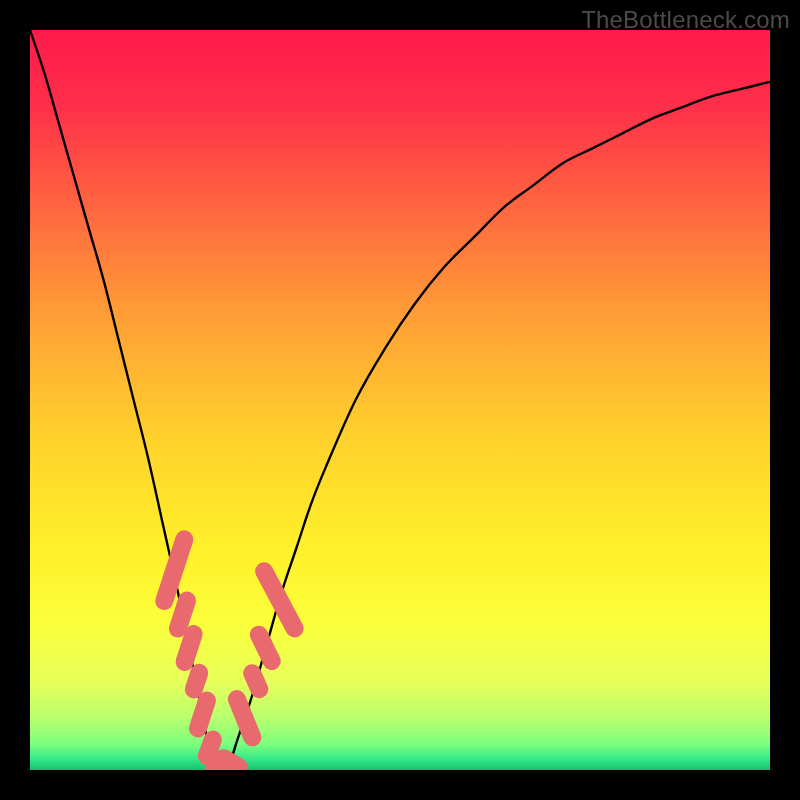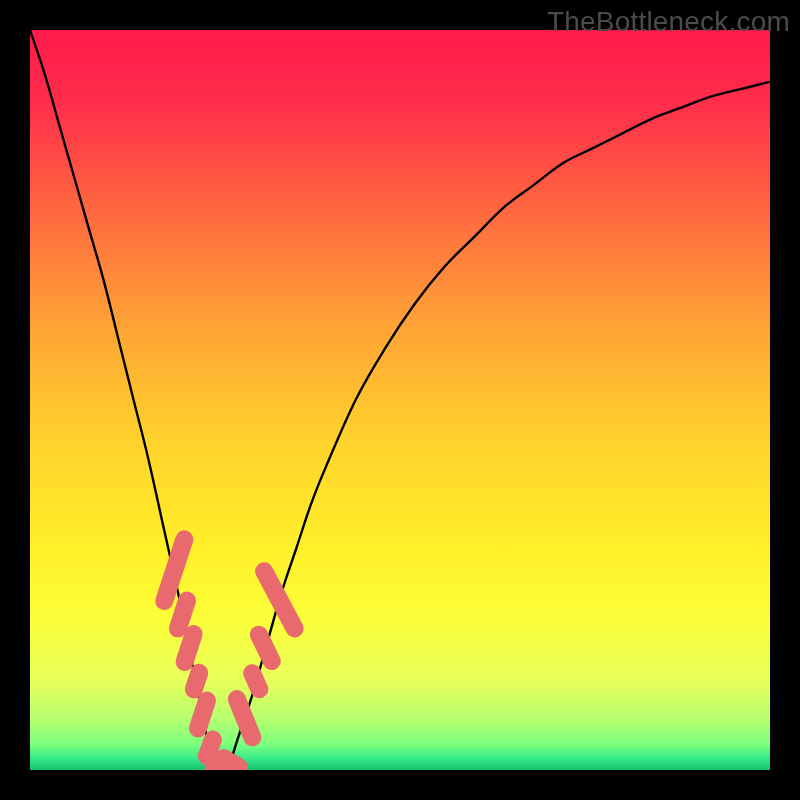--- a/index.html
+++ b/index.html
@@ -27,21 +27,21 @@
   }
   .gradient {
     position: absolute;
     left: 0; top: 0; right: 0; bottom: 0;
   }
   .watermark {
     position: absolute;
     top: 6px;
     right: 10px;
     color: #4b4b4b;
-    font-size: 28px;
+    font-size: 24px;
     font-weight: 500;
     letter-spacing: 0.2px;
     user-select: none;
   }
   svg.curve {
     position: absolute;
     left: 0; top: 0;
     width: 740px;
     height: 740px;
     overflow: visible;

